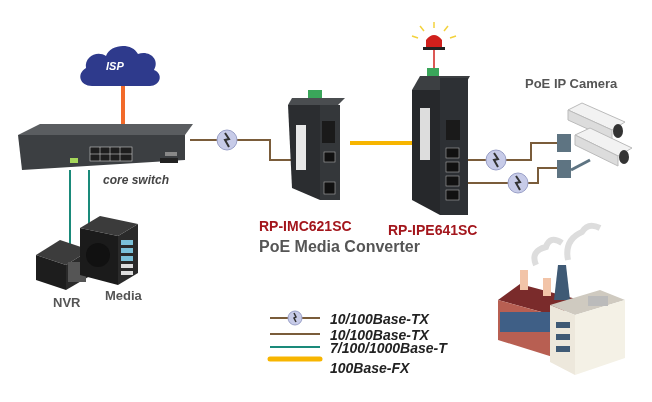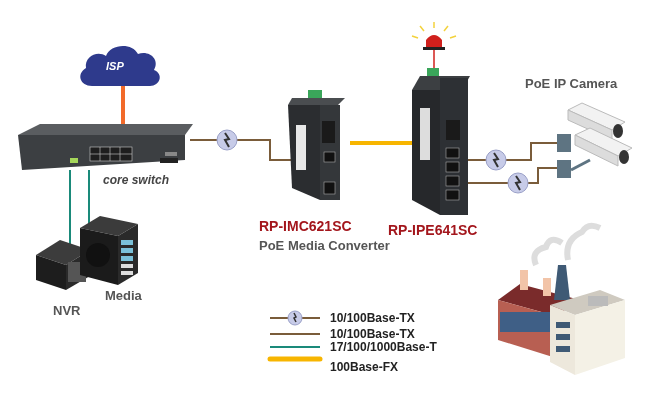--- a/index.html
+++ b/index.html
@@ -1,23 +1,23 @@
 <!DOCTYPE html>
 <html><head>
 <meta charset="utf-8">
 <style>
   html,body{margin:0;padding:0;background:#ffffff;}
   body{width:652px;height:402px;position:relative;overflow:hidden;font-family:"Liberation Sans",sans-serif;}
   svg{position:absolute;left:0;top:0;}
   .lbl{position:absolute;font-family:"Liberation Sans",sans-serif;white-space:nowrap;}
   .dev-label{font-weight:bold;color:#555;font-size:13px;}
   .model{font-weight:bold;color:#a3161c;font-size:14px;}
-  .sub{color:#555;font-size:13px;font-weight:bold;}
+  .sub{color:#555;font-size:16px;font-weight:bold;}
   .italic{font-style:italic;font-weight:bold;color:#444;font-size:12px;}
-  .legend-text{font-weight:bold;color:#222;font-size:12px;}
+  .legend-text{font-style:italic;font-weight:bold;color:#222;font-size:14px;}
 </style>
 </head>
 <body>
 
 <svg width="652" height="402" viewBox="0 0 652 402">
 
   <line x1="123" y1="85" x2="123" y2="130" stroke="#f26a2a" stroke-width="4"></line>
 
   <g>
     <path d="M92,86 C80,86 76,74 86,68 C84,56 98,50 106,56 C110,44 132,42 138,54 C150,50 160,60 154,70 C164,74 160,86 150,86 Z" fill="#2e3a8c"></path>
@@ -148,23 +148,23 @@
   <line x1="270" y1="318" x2="320" y2="318" stroke="#7a5c3a" stroke-width="2"></line>
   <circle cx="295" cy="318" r="7" fill="#c7cbe8" stroke="#9aa0c8"></circle>
   <path d="M294,313 L296,317 L294,318 L296,322" stroke="#333" stroke-width="1.5" fill="none"></path>
   <line x1="270" y1="334" x2="320" y2="334" stroke="#7a5c3a" stroke-width="2"></line>
   <line x1="270" y1="347" x2="320" y2="347" stroke="#1a8a7a" stroke-width="2"></line>
   <line x1="270" y1="359" x2="320" y2="359" stroke="#f7b500" stroke-width="5" stroke-linecap="round"></line>
 </svg>
 
 <div class="lbl" style="left:106px;top:60px;color:#fff;font-weight:bold;font-style:italic;font-size:11px;">ISP</div>
 <div class="lbl italic" style="left:103px;top:173px;">core switch</div>
-<div class="lbl dev-label" style="left:53px;top:295px;margin-top:8px;">NVR</div>
+<div class="lbl dev-label" style="left:53px;top:295px;">NVR</div>
 <div class="lbl dev-label" style="left:105px;top:288px;">Media</div>
 <div class="lbl model" style="left:259px;top:218px;">RP-IMC621SC</div>
 <div class="lbl sub" style="left:259px;top:238px;">PoE Media Converter</div>
 <div class="lbl model" style="left:388px;top:222px;">RP-IPE641SC</div>
 <div class="lbl dev-label" style="left:525px;top:76px;">PoE IP Camera</div>
 
 <div class="lbl legend-text" style="left:330px;top:311px;">10/100Base-TX</div>
 <div class="lbl legend-text" style="left:330px;top:327px;">10/100Base-TX</div>
-<div class="lbl legend-text" style="left:330px;top:340px;">17/100/1000Base-T</div>
+<div class="lbl legend-text" style="left:330px;top:340px;">7/100/1000Base-T</div>
 <div class="lbl legend-text" style="left:330px;top:360px;">100Base-FX</div>
 
 </body></html>

